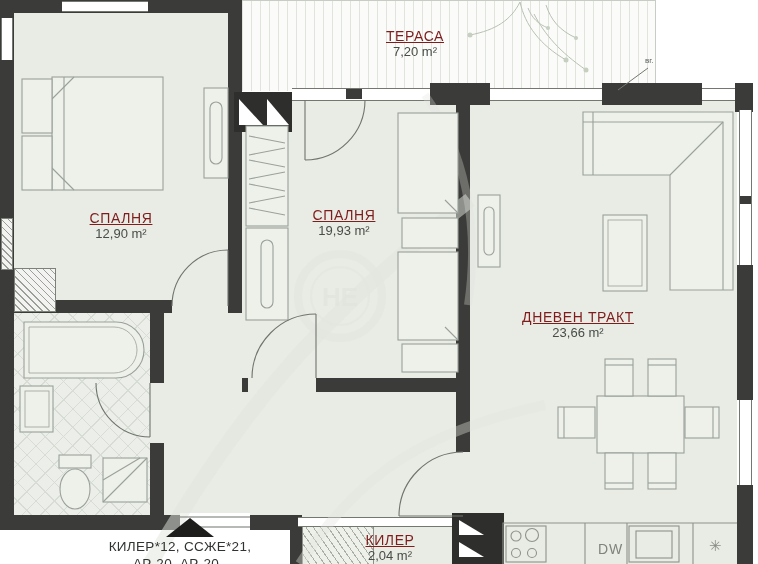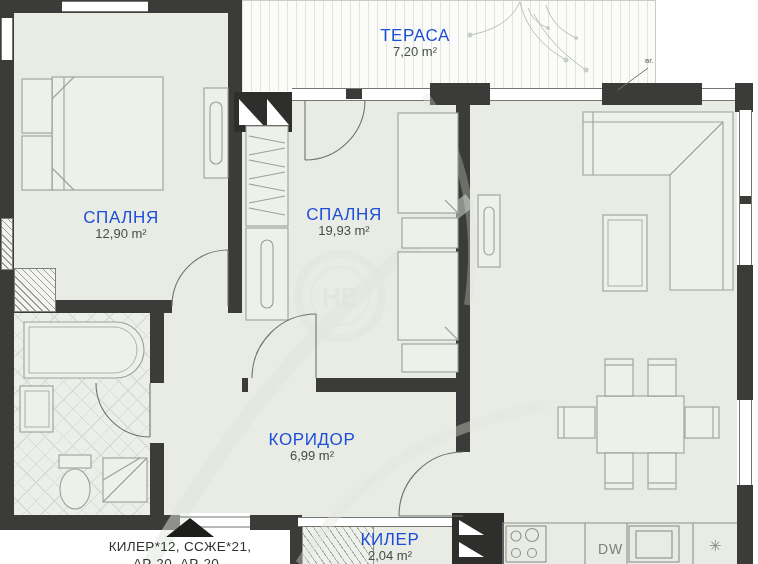--- a/index.html
+++ b/index.html
@@ -16,21 +16,21 @@
   .wall{position:absolute;background:#3b3b39;z-index:3;}
   .win-h{position:absolute;background:#fff;border-top:1.5px solid #72776f;border-bottom:1.5px solid #72776f;z-index:4;box-sizing:border-box;}
   .win-v{position:absolute;background:#fff;border-left:1.5px solid #72776f;border-right:1.5px solid #72776f;z-index:4;box-sizing:border-box;}
   .tick{position:absolute;background:#3b3b39;z-index:5;}
   .hatch{position:absolute;z-index:4;background-color:#f3f4f1;border:1px solid #7c817a;box-sizing:border-box;
      background-image:repeating-linear-gradient(45deg,transparent 0,transparent 4px,#9aa098 4px,#9aa098 5px);}
   .hatch2{position:absolute;z-index:2;background-color:#eef0ea;border-left:1px solid #8b9089;border-right:1px solid #8b9089;box-sizing:border-box;
      background-image:repeating-linear-gradient(55deg,transparent 0,transparent 5px,#a9afa6 5px,#a9afa6 6px);}
   .overlay{position:absolute;left:0;top:0;z-index:5;}
   .room-label{position:absolute;z-index:6;text-align:center;transform:translateX(-50%);}
-  .room-name{font-size:17px;letter-spacing:.6px;color:#1d4ed8;white-space:nowrap;line-height:16px;}
+  .room-name{font-size:14px;letter-spacing:.6px;color:#7f1d1d;white-space:nowrap;line-height:16px;text-decoration:underline;}
   .room-area{font-size:13px;color:#474d47;white-space:nowrap;line-height:16px;}
   .small-note{position:absolute;z-index:6;font-size:8px;color:#5d625b;}
   .kitchen-text{position:absolute;z-index:6;font-size:14px;color:#7e847b;letter-spacing:1px;}
   .kitchen-sym{position:absolute;z-index:6;font-size:15px;color:#888d84;}
   .codes{position:absolute;z-index:6;font-size:13.5px;color:#303430;letter-spacing:.3px;white-space:nowrap;transform:translateX(-50%);}
 </style>
 </head>
 <body>
 
 <div class="stage">
@@ -265,23 +265,23 @@
     <div class="room-area">7,20 m²</div>
   </div>
   <div class="room-label" style="left:121px;top:210px;">
     <div class="room-name">СПАЛНЯ</div>
     <div class="room-area">12,90 m²</div>
   </div>
   <div class="room-label" style="left:344px;top:207px;">
     <div class="room-name">СПАЛНЯ</div>
     <div class="room-area">19,93 m²</div>
   </div>
-  <div class="room-label" style="left:312px;top:432px;">
-    <div class="room-name">КОРИДОР</div>
-    <div class="room-area">6,99 m²</div>
+  <div class="room-label" style="left:578px;top:309px;">
+    <div class="room-name">ДНЕВЕН ТРАКТ</div>
+    <div class="room-area">23,66 m²</div>
   </div>
   <div class="room-label" style="left:390px;top:532px;">
     <div class="room-name">КИЛЕР</div>
     <div class="room-area">2,04 m²</div>
   </div>
 
   <div class="kitchen-text" style="left:598px;top:541px;">DW</div>
   <div class="kitchen-sym" style="left:709px;top:537px;">✳</div>
   <div class="small-note" style="left:645px;top:56px;">вг.</div>
 

